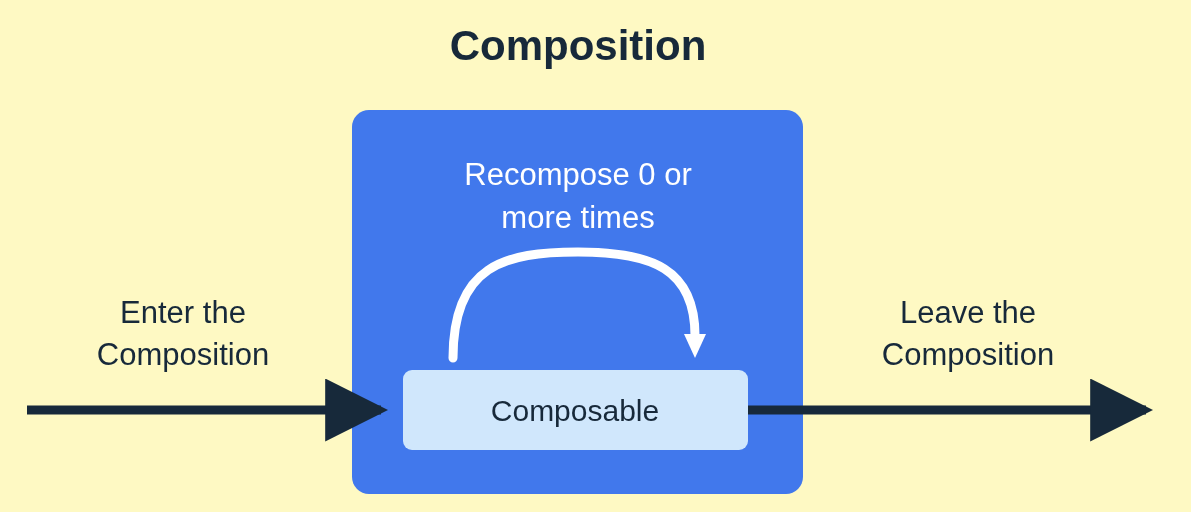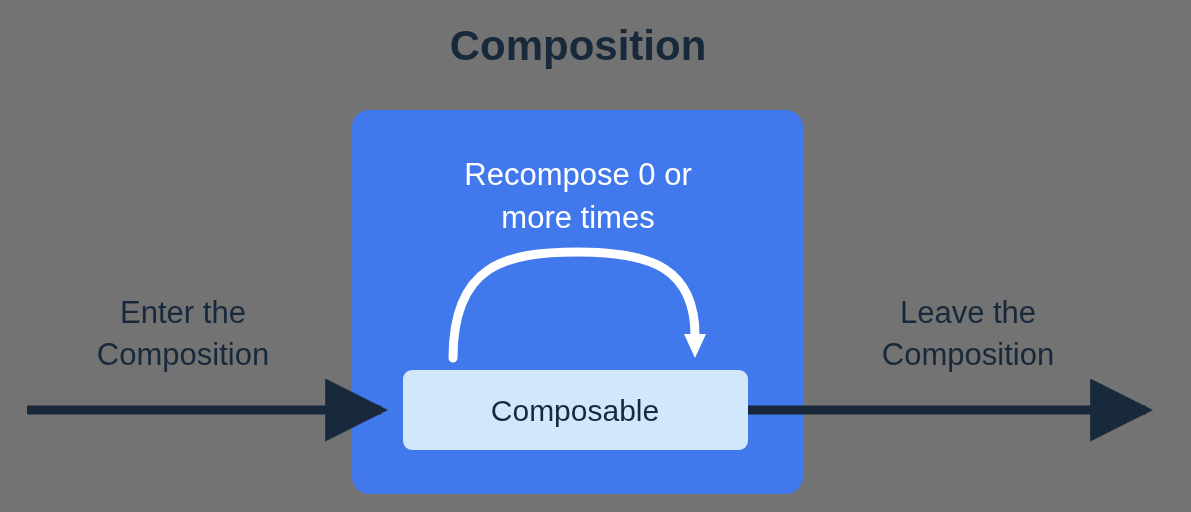--- a/index.html
+++ b/index.html
@@ -11,21 +11,21 @@
   body {
     width: 1191px;
     height: 512px;
     overflow: hidden;
     font-family: "Liberation Sans", sans-serif;
   }
   #diagram-root {
     position: relative;
     width: 1191px;
     height: 512px;
-    background: #737373;
+    background: #fef9c3;
   }
   #diagram-svg {
     position: absolute;
     top: 0;
     left: 0;
     width: 1191px;
     height: 512px;
     display: block;
   }
   .title-text {

